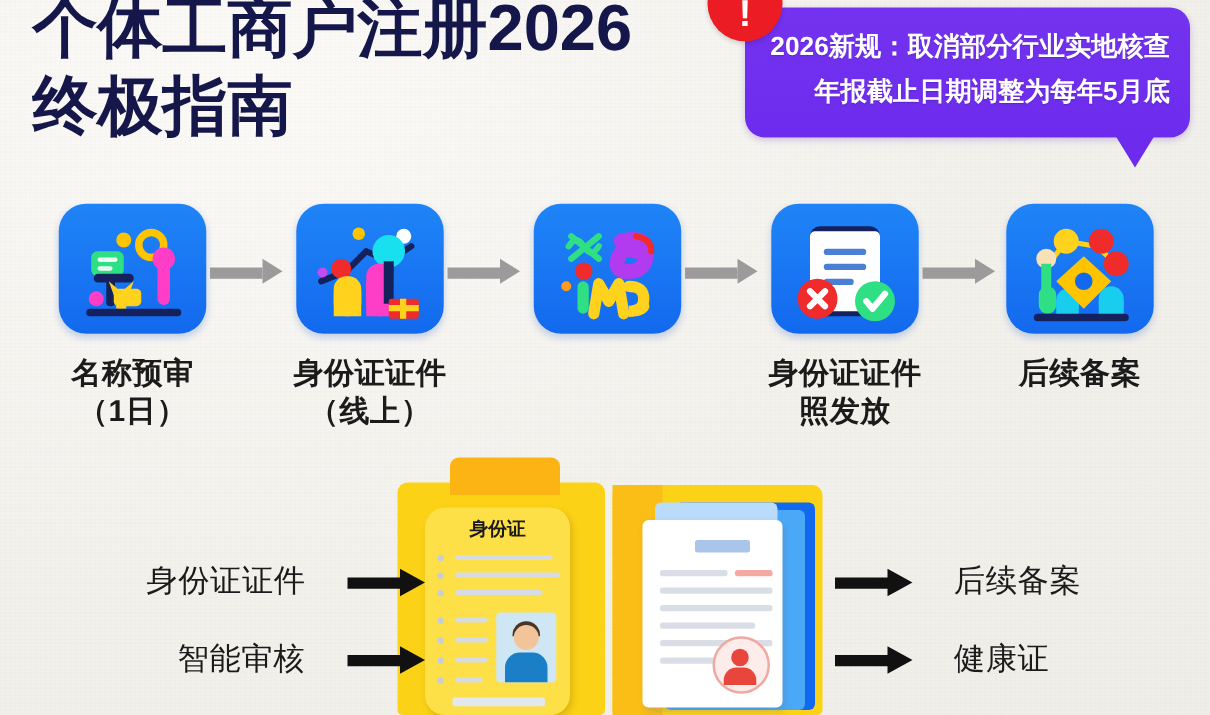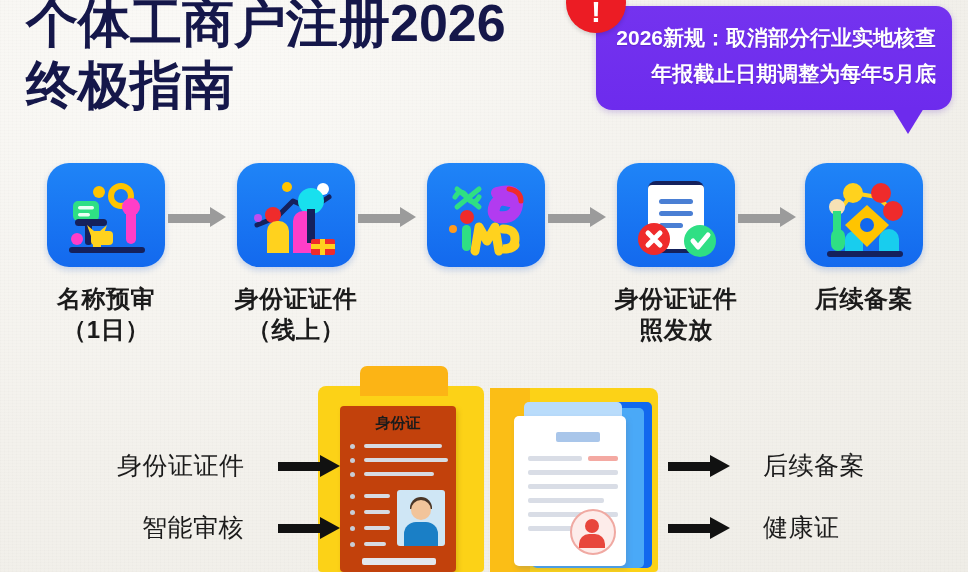--- a/index.html
+++ b/index.html
@@ -52,21 +52,21 @@
   
   .docs{position:absolute;left:318px;top:366px;width:340px;height:206px;}
   .folder-l{position:absolute;left:0;top:20px;width:166px;height:186px;
     background:#fcd217;border-radius:8px 8px 4px 4px;}
   .folder-tab{position:absolute;left:42px;top:0px;width:88px;height:30px;
     background:#fcb415;border-radius:7px 7px 0 0;}
   .folder-r{position:absolute;left:172px;top:22px;width:168px;height:184px;
     background:#fcd217;border-radius:8px 8px 4px 4px;}
   .folder-r-in{position:absolute;left:0;top:0;width:40px;height:184px;background:#fbbe16;}
   .idcard{position:absolute;left:22px;top:40px;width:116px;height:166px;
-    background:#c2410c;border-radius:4px;box-shadow:2px 3px 5px rgba(150,110,0,.28);}
+    background:#fde047;border-radius:16px;box-shadow:2px 3px 5px rgba(150,110,0,.28);}
   .idcard-title{position:absolute;left:0;right:0;top:8px;text-align:center;
     color:#1b1b1b;font-size:15px;font-weight:bold;}
   .idline{position:absolute;height:4px;background:#d7dbe3;border-radius:2px;}
   .iddot{position:absolute;width:5px;height:5px;border-radius:50%;background:#c8ccd6;}
   .photo{position:absolute;left:57px;top:84px;width:48px;height:56px;
     background:#cfe6f5;border-radius:3px;overflow:hidden;}
   .photo .head{position:absolute;left:14px;top:10px;width:20px;height:20px;
     border-radius:50%;background:#f2c49a;}
   .photo .hair{position:absolute;left:13px;top:7px;width:22px;height:12px;
     border-radius:11px 11px 0 0;background:#4a3526;}

